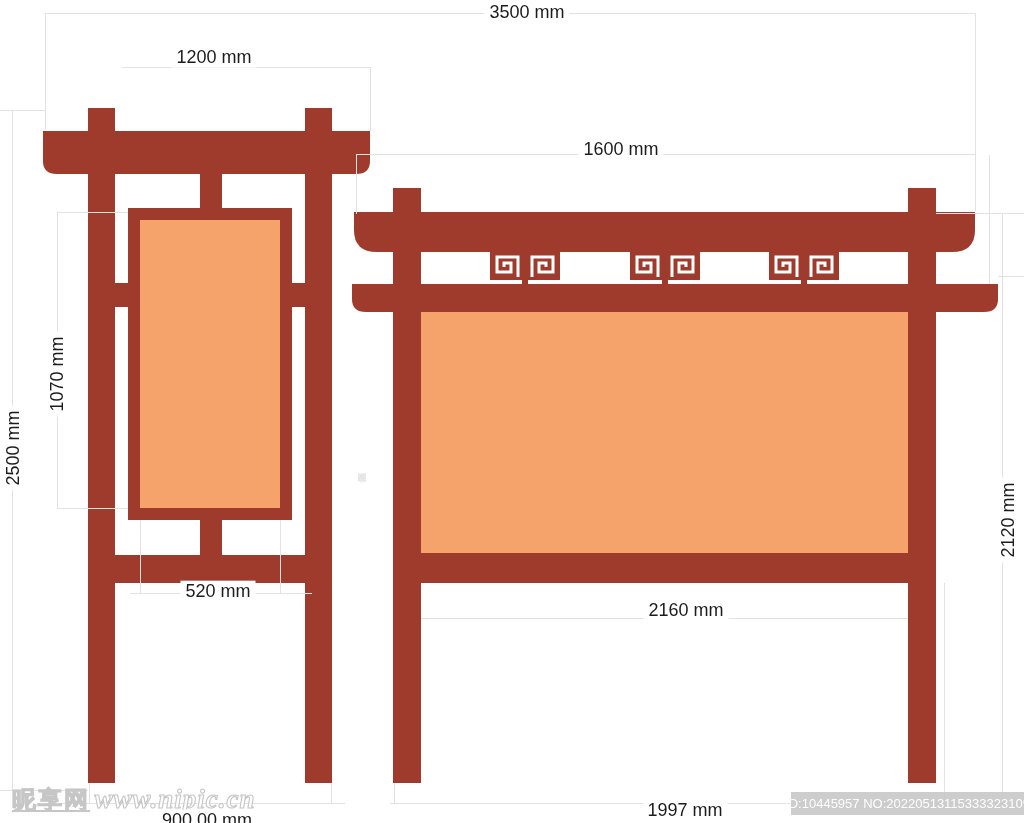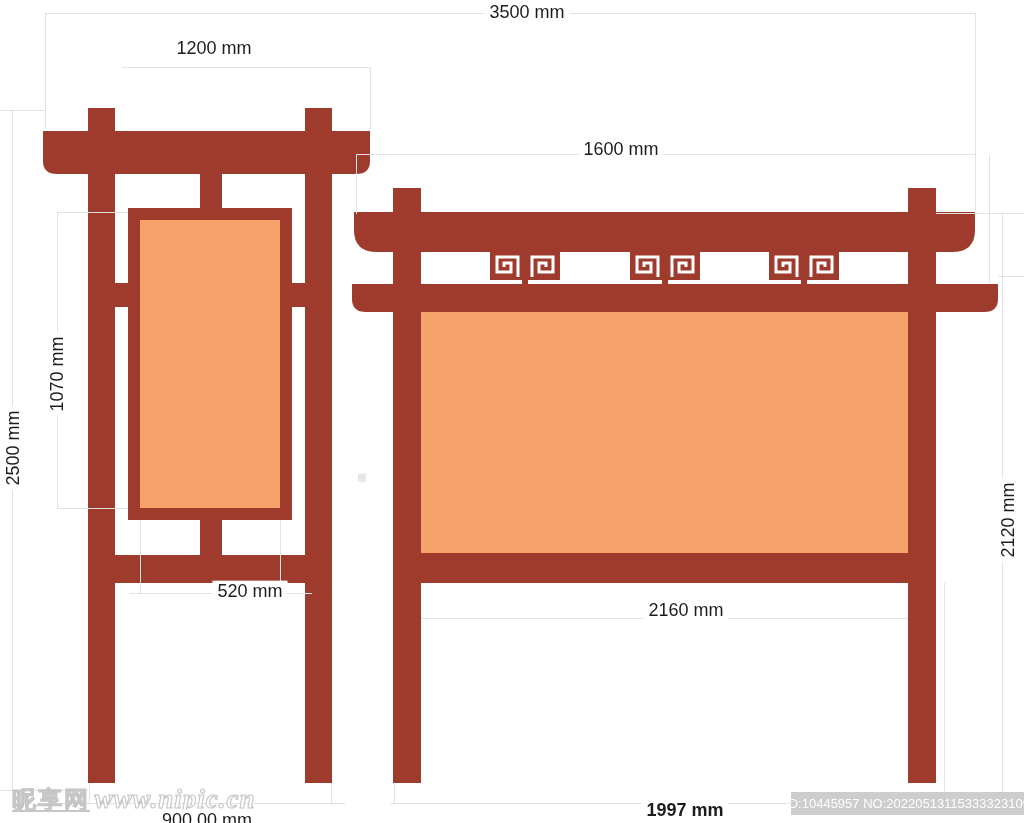--- a/index.html
+++ b/index.html
@@ -89,28 +89,28 @@
   <div class="dline h" style="left:57px;top:508px;width:71px;"></div>
   <div class="dline v" style="left:89px;top:783px;height:20px;"></div>
   <div class="dline v" style="left:331px;top:783px;height:20px;"></div>
   <div class="dline v" style="left:394px;top:783px;height:20px;"></div>
   <div class="dline v" style="left:944px;top:583px;height:220px;"></div>
   <div class="dline h" style="left:936px;top:213px;width:88px;"></div>
   <div class="dline h" style="left:998px;top:276px;width:26px;"></div>
   <div class="dline v" style="left:989px;top:155px;height:129px;"></div>
 
   <div class="dlabel" style="left:527px;top:12px;">3500 mm</div>
-  <div class="dlabel" style="left:214px;top:48px;">1200 mm</div>
+  <div class="dlabel" style="left:214px;top:57px;">1200 mm</div>
   <div class="dlabel" style="left:621px;top:149px;">1600 mm</div>
   <div class="dlabel rot" style="left:13px;top:448px;">2500 mm</div>
   <div class="dlabel rot" style="left:57px;top:374px;">1070 mm</div>
-  <div class="dlabel" style="left:218px;top:591px;margin-left:32px;">520 mm</div>
+  <div class="dlabel" style="left:218px;top:591px;">520 mm</div>
   <div class="dlabel" style="left:207px;top:812px;margin-top:8px;">900.00 mm</div>
   <div class="dlabel" style="left:686px;top:610px;">2160 mm</div>
-  <div class="dlabel" style="left:685px;top:810px;font-weight:bold;">1997 mm</div>
+  <div class="dlabel" style="left:685px;top:810px;">1997 mm</div>
   <div class="dlabel rot" style="left:1008px;top:520px;">2120 mm</div>
 
   <div class="wm-mid">昵享网</div>
   <div class="wm-left">
     <span class="wm-site">昵享网</span>
     <span class="wm-url">www.nipic.cn</span>
   </div>
   <div class="id-box">
     <span>ID:10445957 NO:20220513115333323109</span>
   </div>

